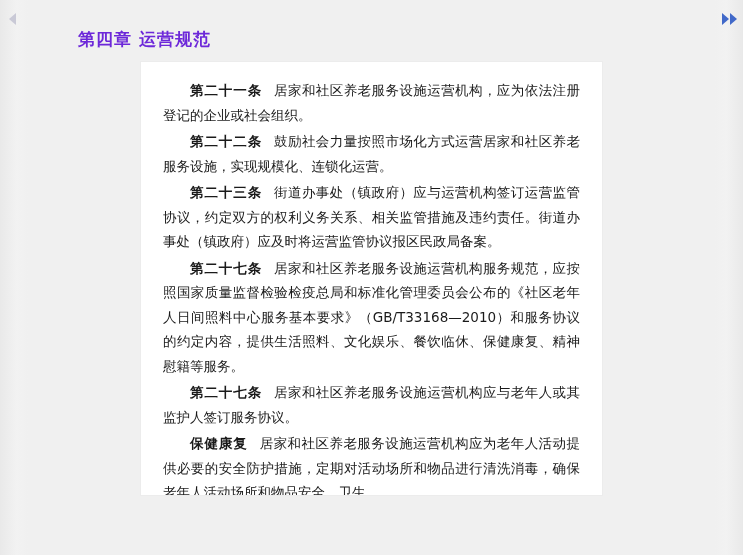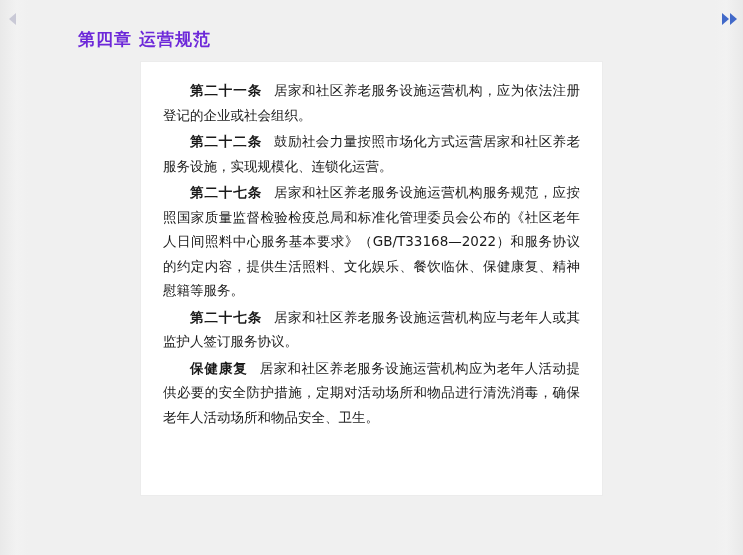--- a/index.html
+++ b/index.html
@@ -112,23 +112,26 @@
 <div class="doc-panel">
 
   <p>
     <span class="art-no">第二十一条</span><span class="sp"></span><span>居家和社区养老服务设施运营机构，应为依法注册登记的企业或社会组织。</span>
   </p>
 
   <p>
     <span class="art-no">第二十二条</span><span class="sp"></span><span>鼓励社会力量按照市场化方式运营居家和社区养老服务设施，实现规模化、连锁化运营。</span>
   </p>
 
+  <p>
+    <span class="art-no">第二十三条</span><span class="sp"></span><span>街道办事处（镇政府）应与运营机构签订运营监管协议，约定双方的权利义务关系、相关监管措施及违约责任。街道办事处（镇政府）应及时将运营监管协议报区民政局备案。</span>
+  </p>
 
   <p>
-    <span class="art-no">第二十七条</span><span class="sp"></span><span>居家和社区养老服务设施运营机构服务规范，应按照国家质量监督检验检疫总局和标准化管理委员会公布的《社区老年人日间照料中心服务基本要求》（GB/T33168—2022）和服务协议的约定内容，提供生活照料、文化娱乐、餐饮临休、保健康复、精神慰籍等服务。</span>
+    <span class="art-no">第二十七条</span><span class="sp"></span><span>居家和社区养老服务设施运营机构服务规范，应按照国家质量监督检验检疫总局和标准化管理委员会公布的《社区老年人日间照料中心服务基本要求》（GB/T33168—2010）和服务协议的约定内容，提供生活照料、文化娱乐、餐饮临休、保健康复、精神慰籍等服务。</span>
   </p>
 
 
   <p>
     <span class="art-no">第二十七条</span><span class="sp"></span><span>居家和社区养老服务设施运营机构应与老年人或其监护人签订服务协议。</span>
   </p>
 
   <p>
     <span class="art-no">保健康复</span><span class="sp"></span><span>居家和社区养老服务设施运营机构应为老年人活动提供必要的安全防护措施，定期对活动场所和物品进行清洗消毒，确保老年人活动场所和物品安全、卫生。</span>
   </p>

